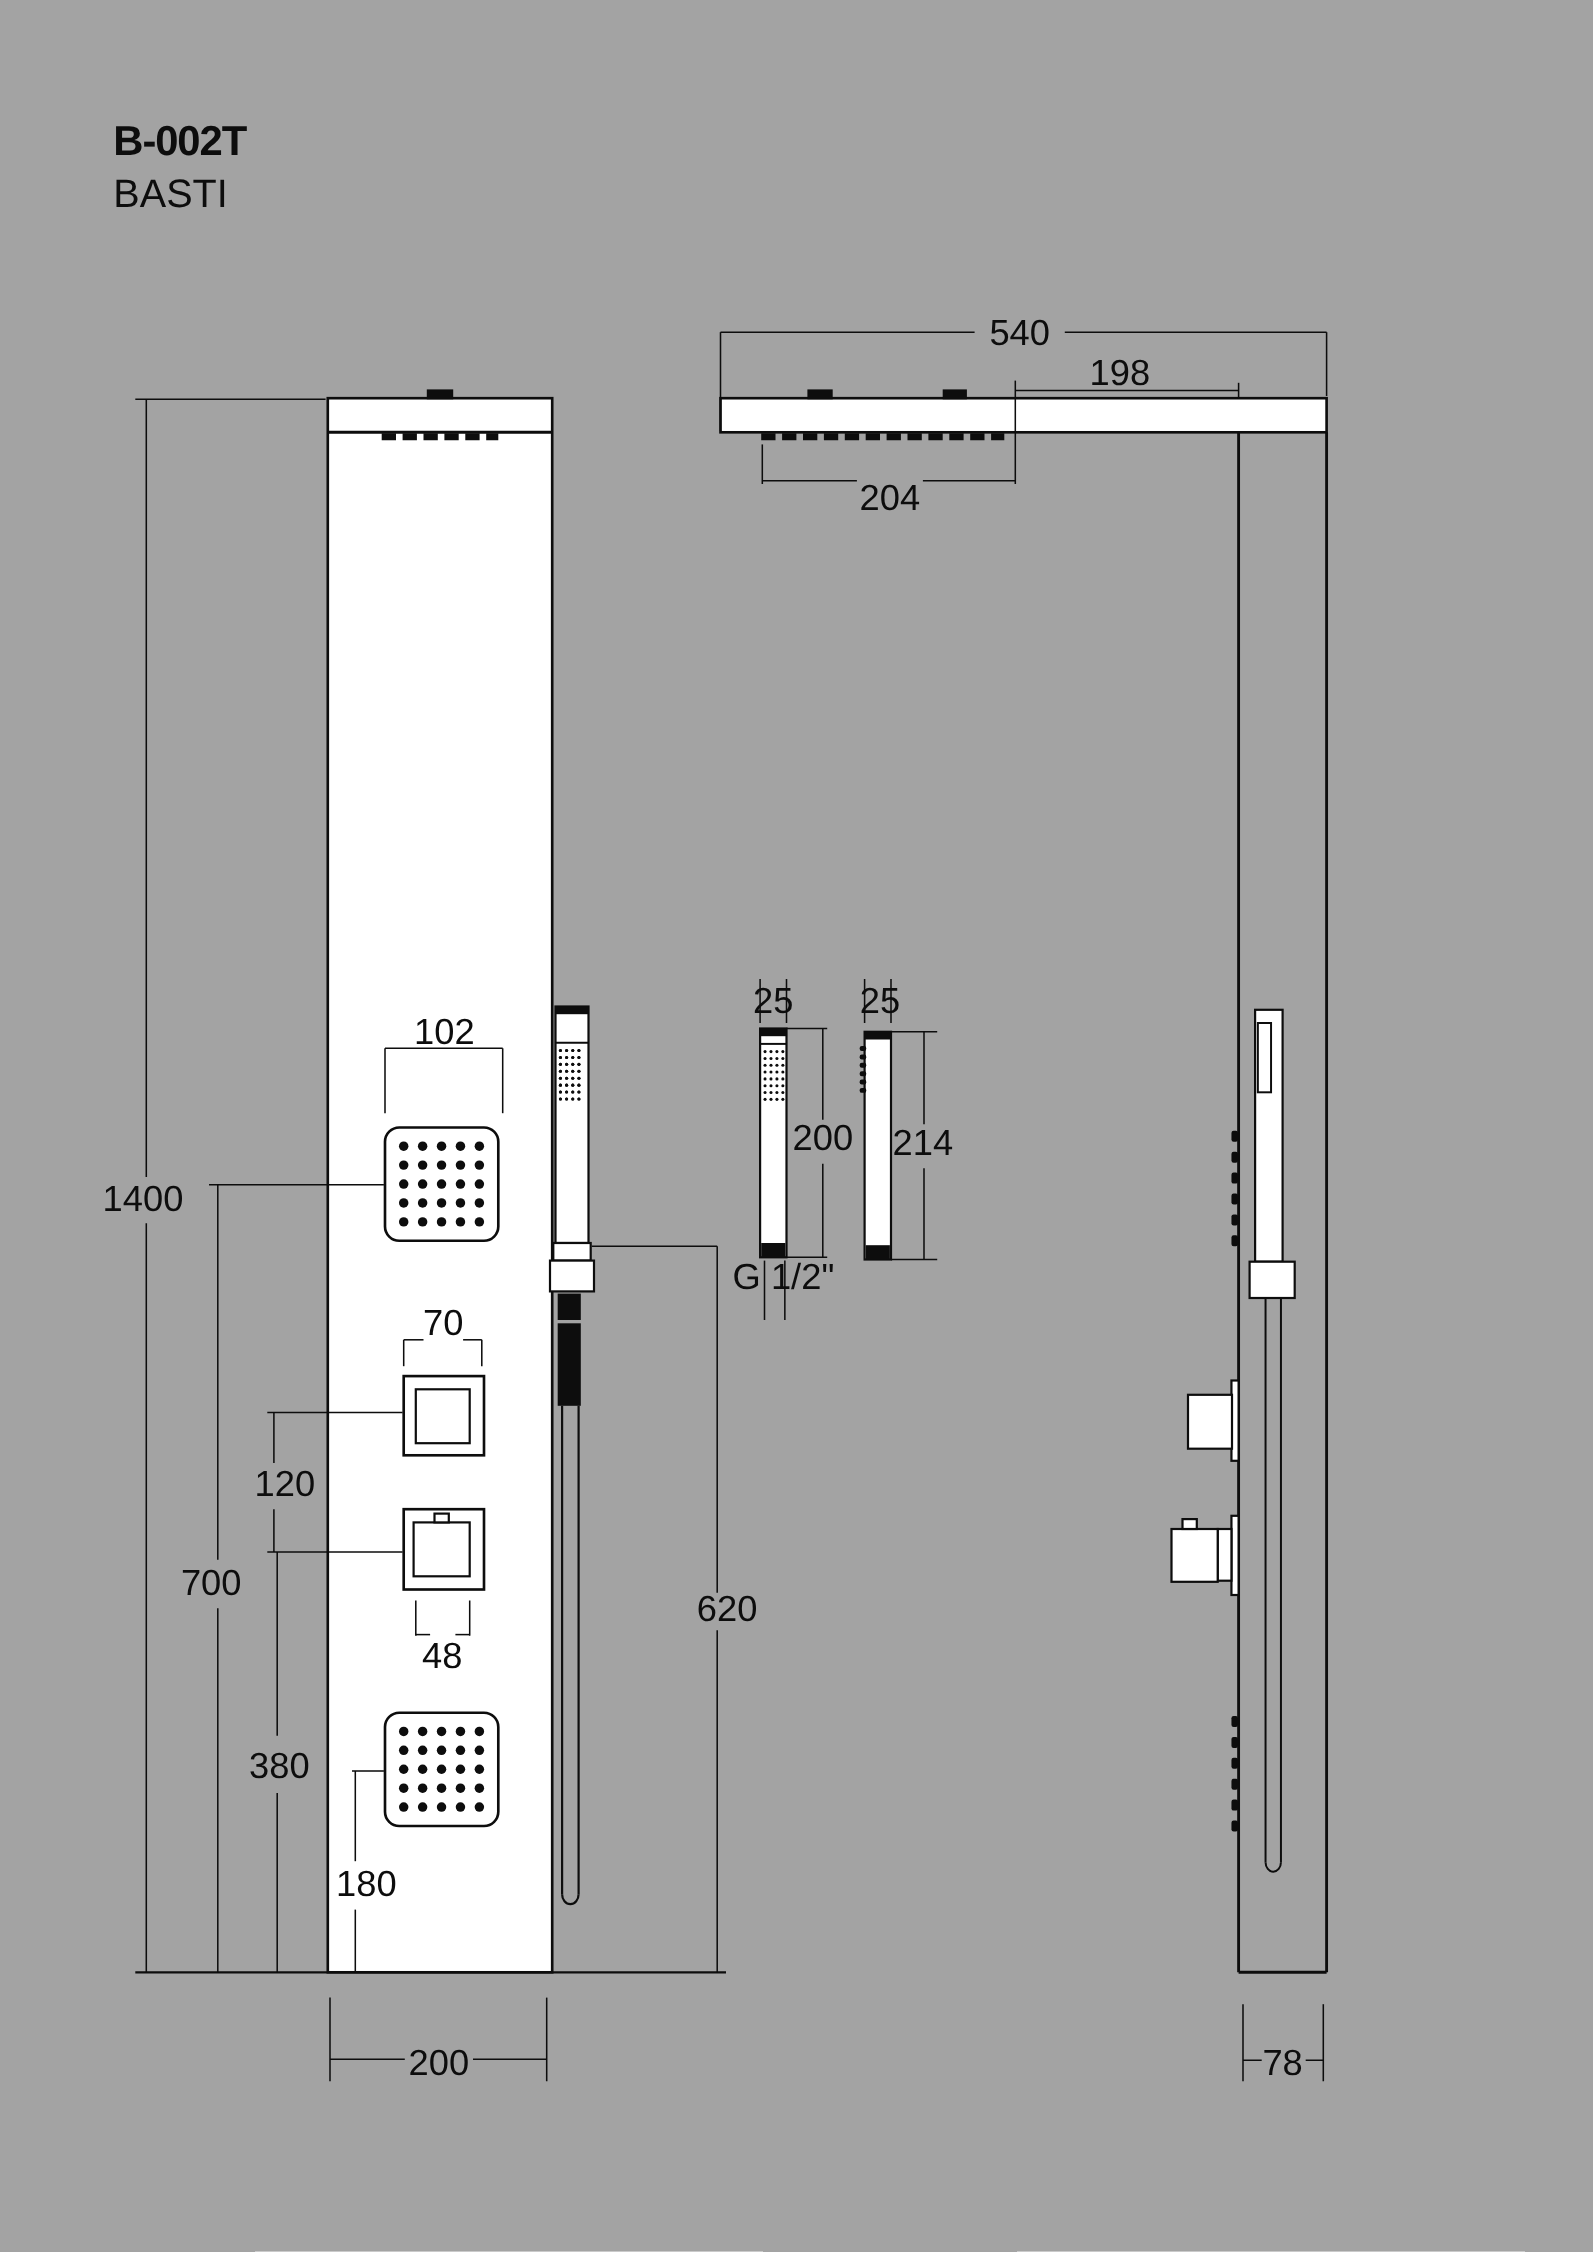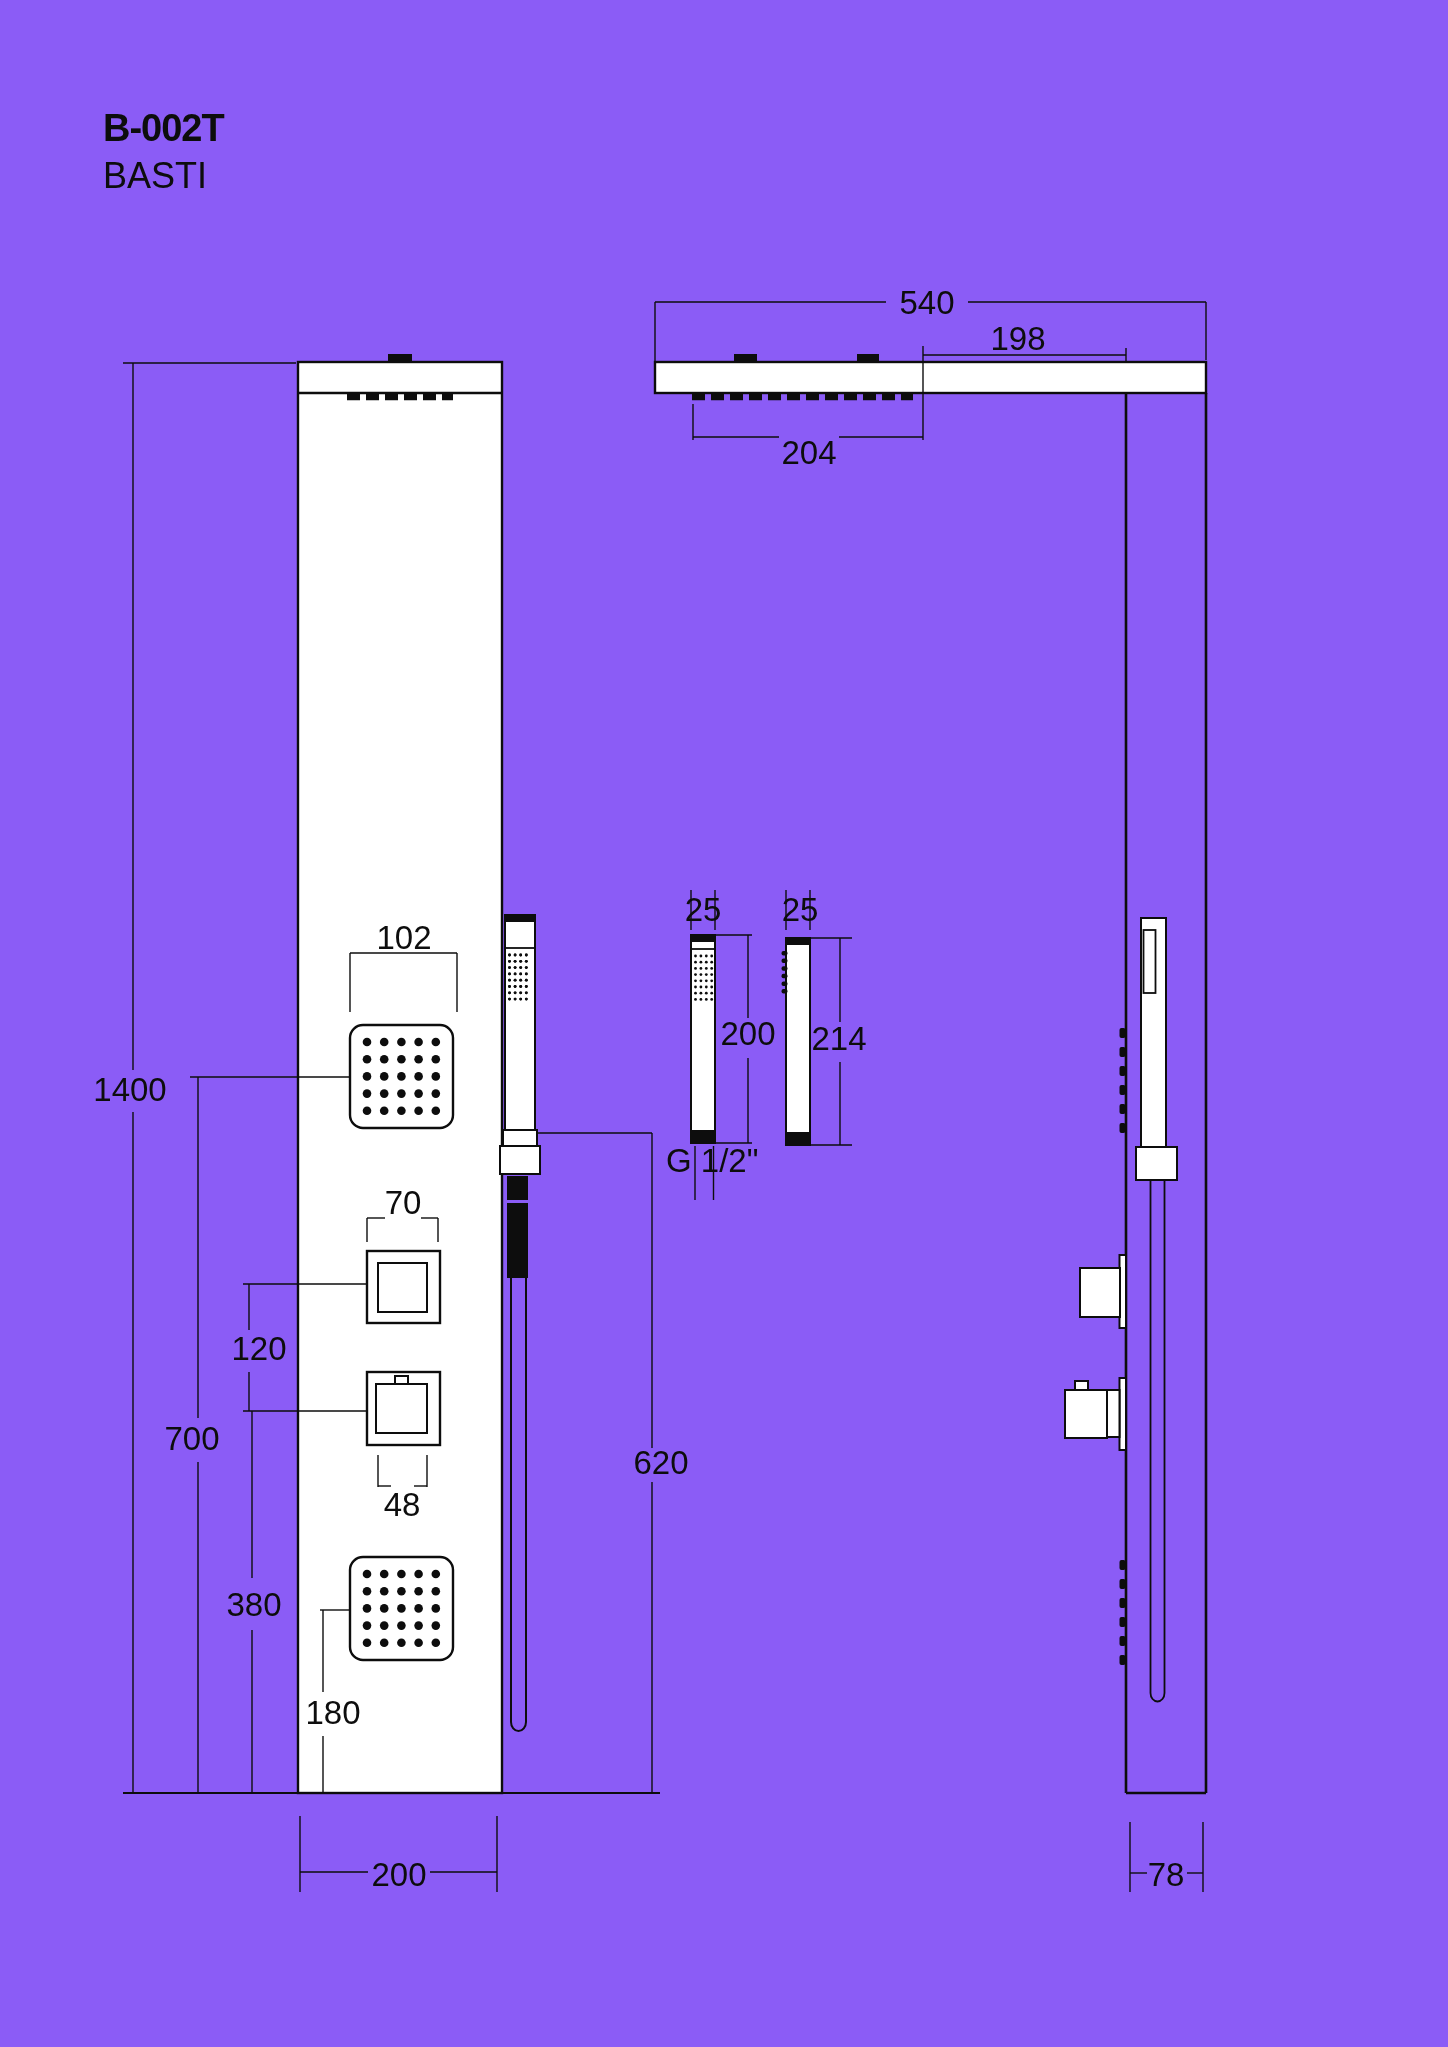--- a/index.html
+++ b/index.html
@@ -1,16 +1,16 @@
 <!DOCTYPE html>
 <html><head>
 <meta charset="utf-8">
 <style>
   html,body{margin:0;padding:0;background:#ffffff;}
-  .canvas{position:relative;width:1448px;height:2047px;background:#8b5cf6;overflow:hidden;}
+  .canvas{position:relative;width:1448px;height:2047px;background:#a3a3a3;overflow:hidden;}
   svg{display:block;}
   text{font-family:"Liberation Sans",sans-serif;fill:#0d0d0d;}
   .t-model{font-size:38px;font-weight:bold;letter-spacing:-1px;}
   .t-name{font-size:36px;letter-spacing:0px;}
   .dim-t{font-size:33px;text-anchor:middle;}
   .dim-ts{font-size:33px;text-anchor:start;}
   .o25{stroke:#0d0d0d;stroke-width:2.6;fill:none;}
   .o2{stroke:#0d0d0d;stroke-width:2;fill:none;}
   .o18{stroke:#0d0d0d;stroke-width:1.8;fill:none;}
   .ow{stroke:#0d0d0d;stroke-width:2.4;fill:#ffffff;}

